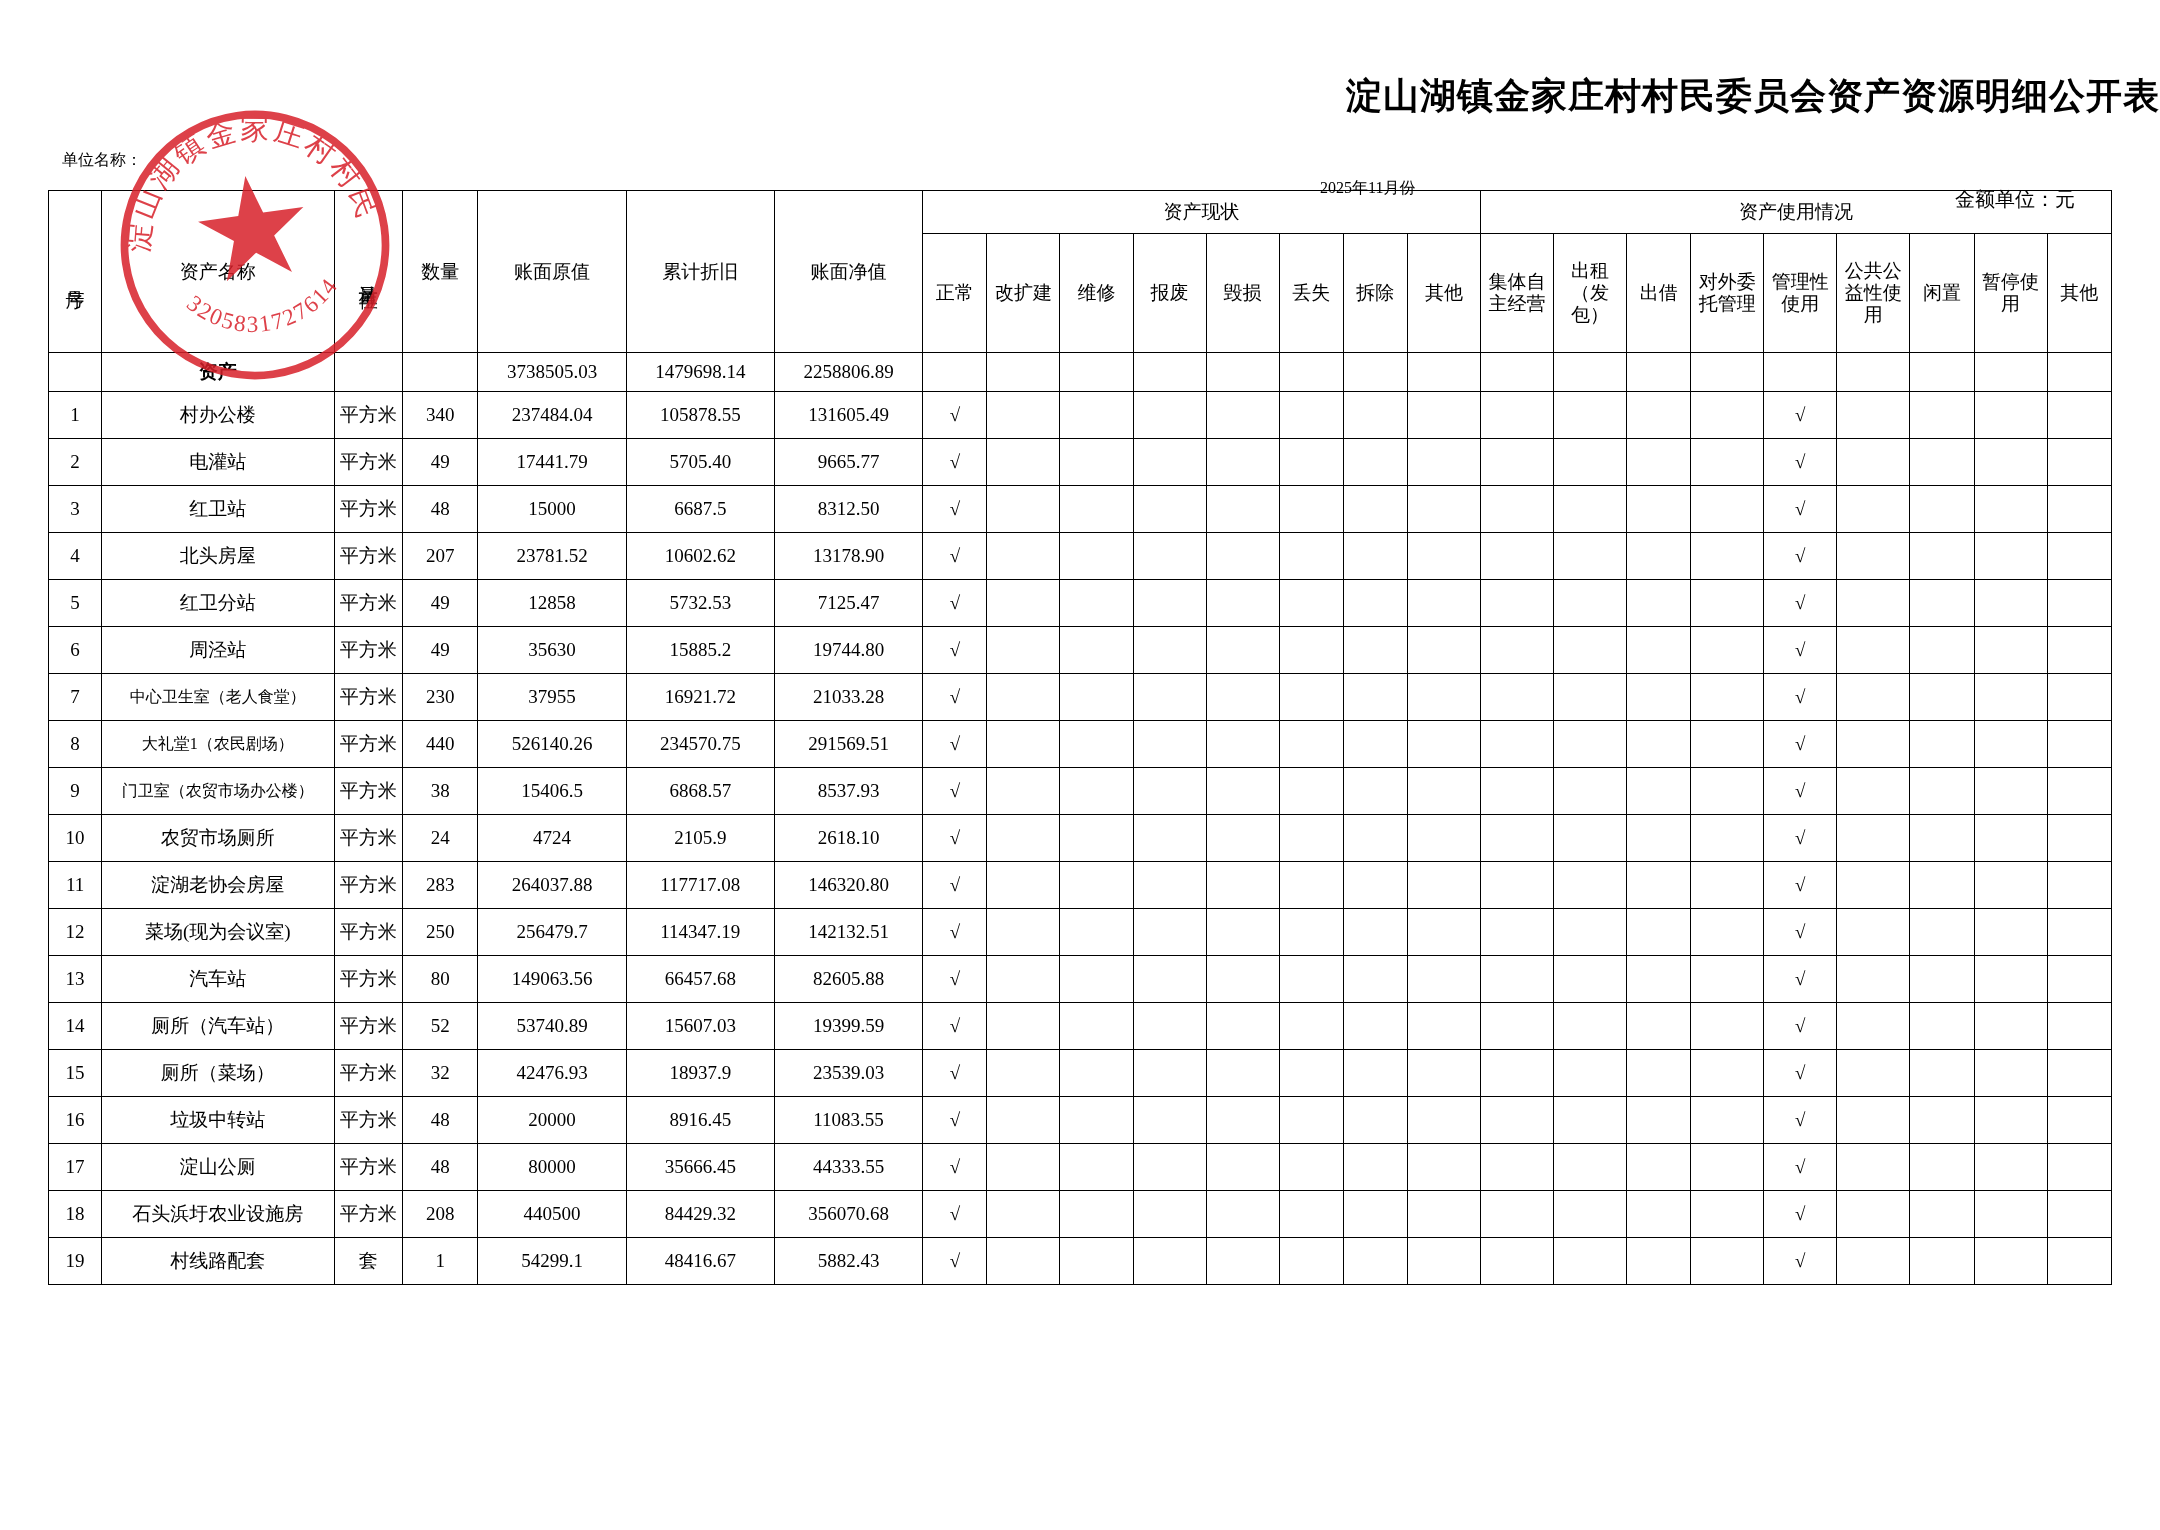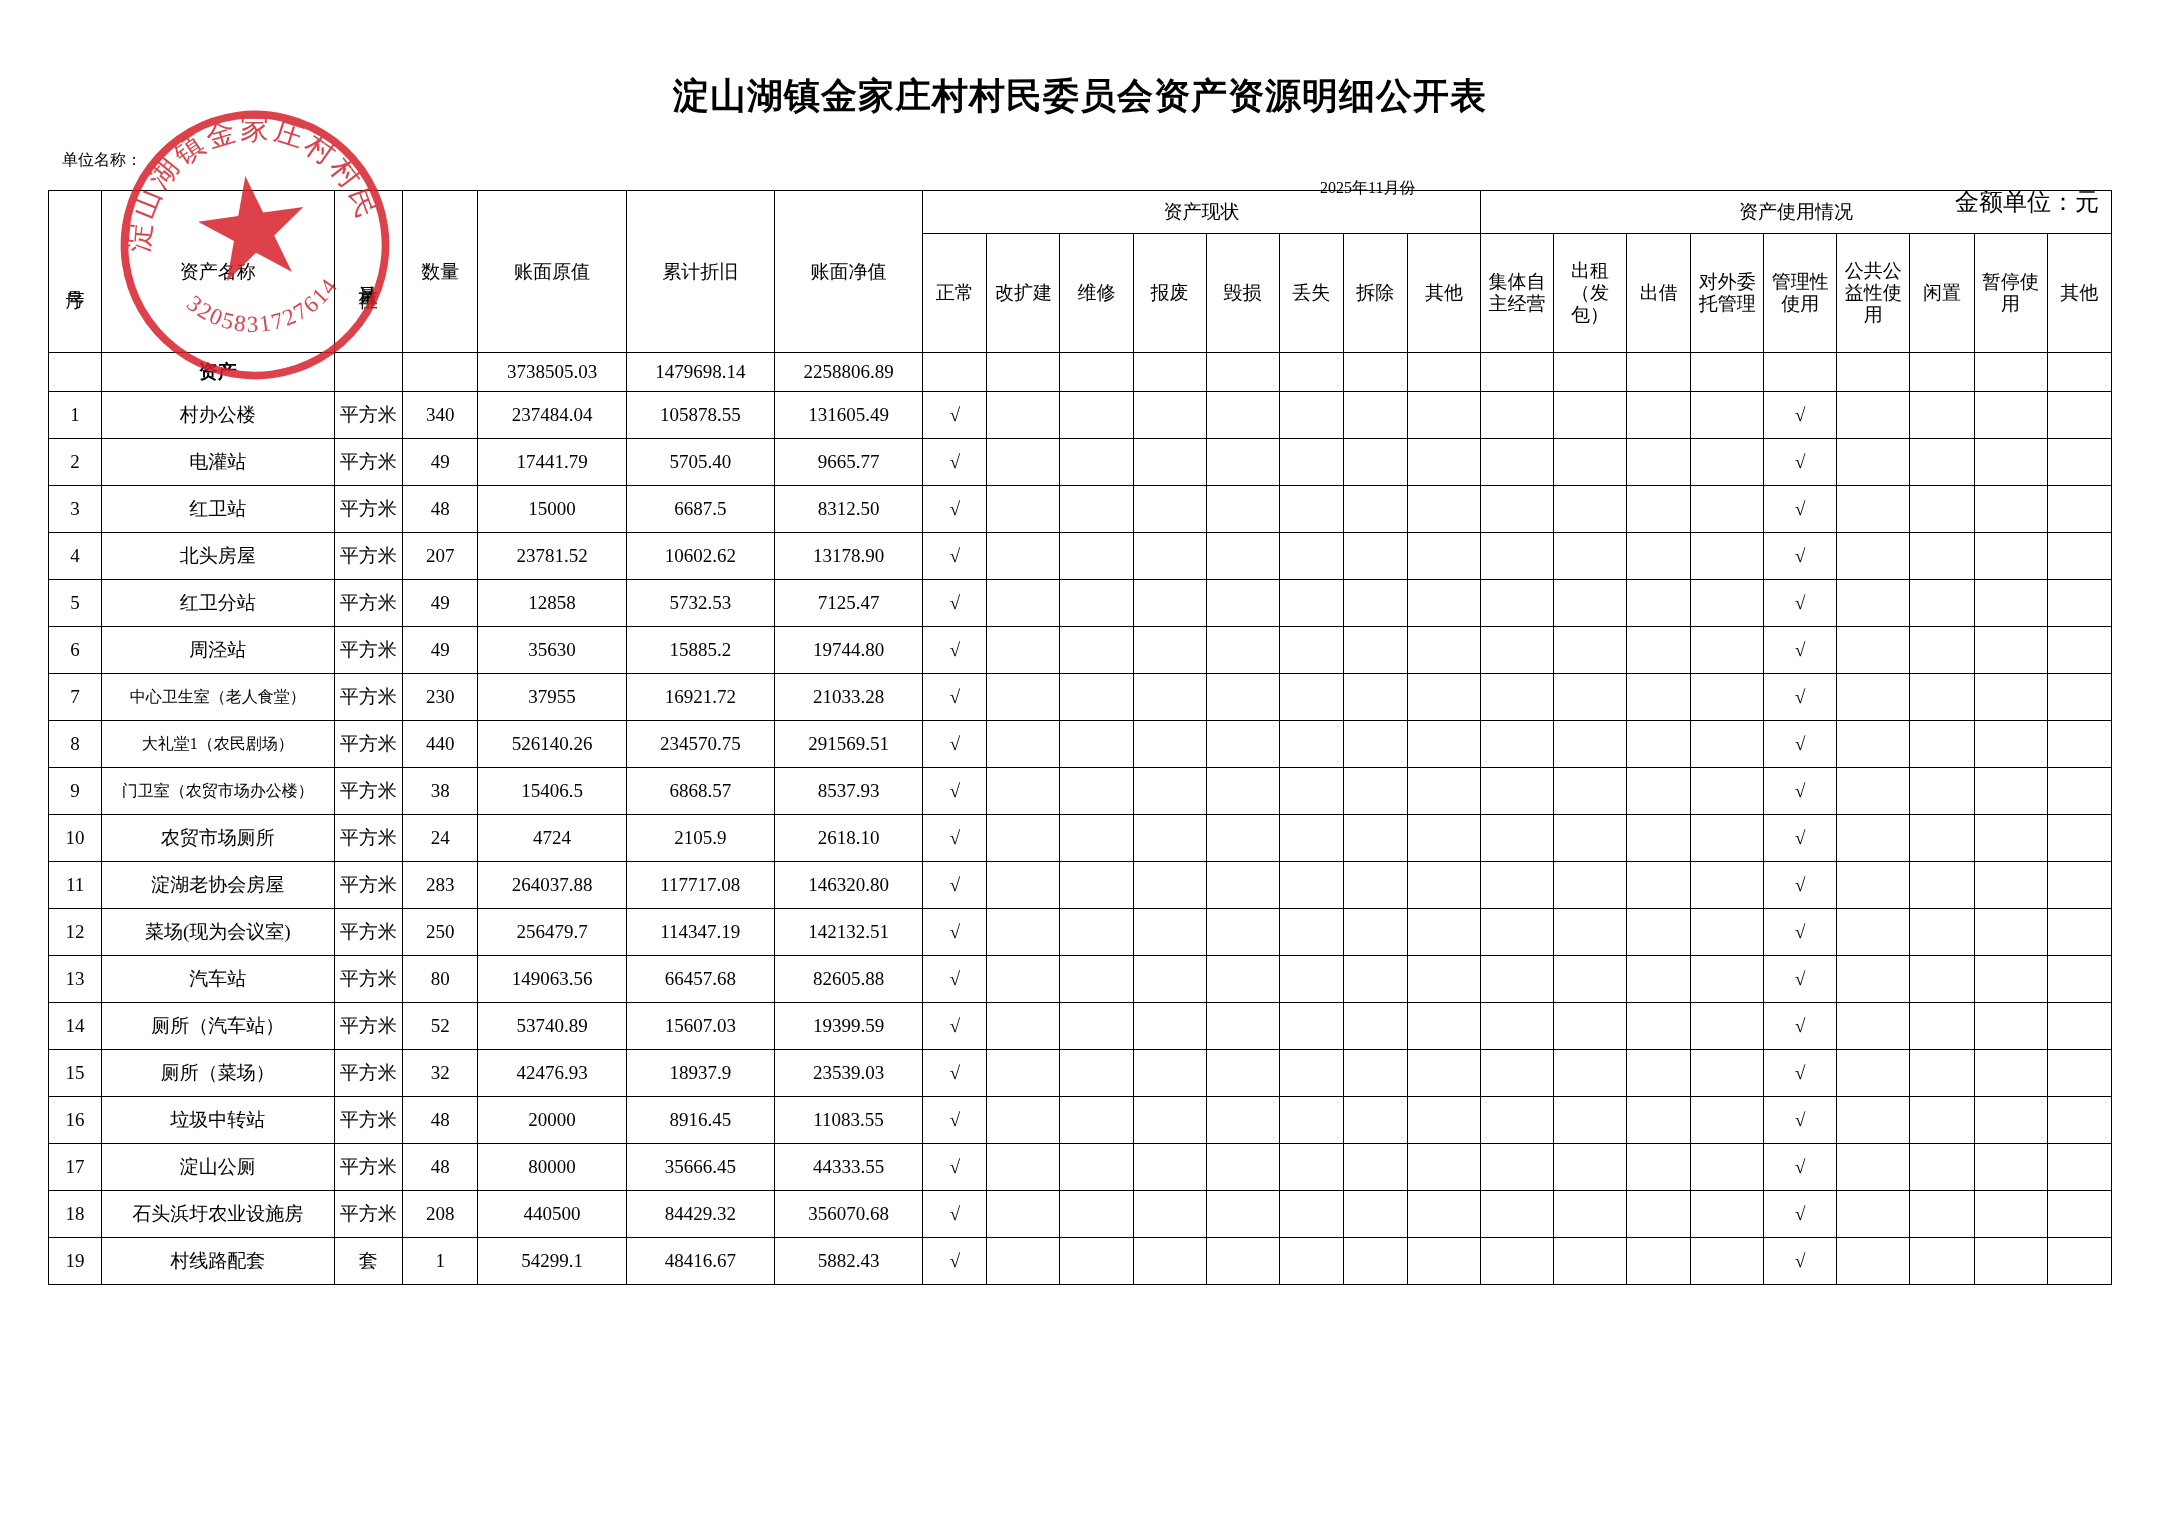--- a/index.html
+++ b/index.html
@@ -19,21 +19,21 @@
     position: relative;
     width: 2160px;
     height: 1530px;
     box-sizing: border-box;
   }
   .doc-title {
     position: absolute;
     top: 72px;
     left: 0;
     width: 2160px;
-    text-align: center;
+    text-align: right;
     font-size: 36px;
     font-weight: bold;
     letter-spacing: 1px;
     font-family: "Liberation Serif", "DejaVu Serif", serif;
   }
   .unit-name {
     position: absolute;
     top: 150px;
     left: 62px;
     font-size: 16px;
@@ -42,21 +42,21 @@
   .period {
     position: absolute;
     top: 178px;
     left: 1320px;
     font-size: 16px;
   }
   .money-unit {
     position: absolute;
     top: 186px;
     left: 1955px;
-    font-size: 24px;
+    font-size: 20px;
   }
   
   .seal {
     position: absolute;
     left: 110px;
     top: 100px;
     width: 290px;
     height: 290px;
     z-index: 30;
     pointer-events: none;

